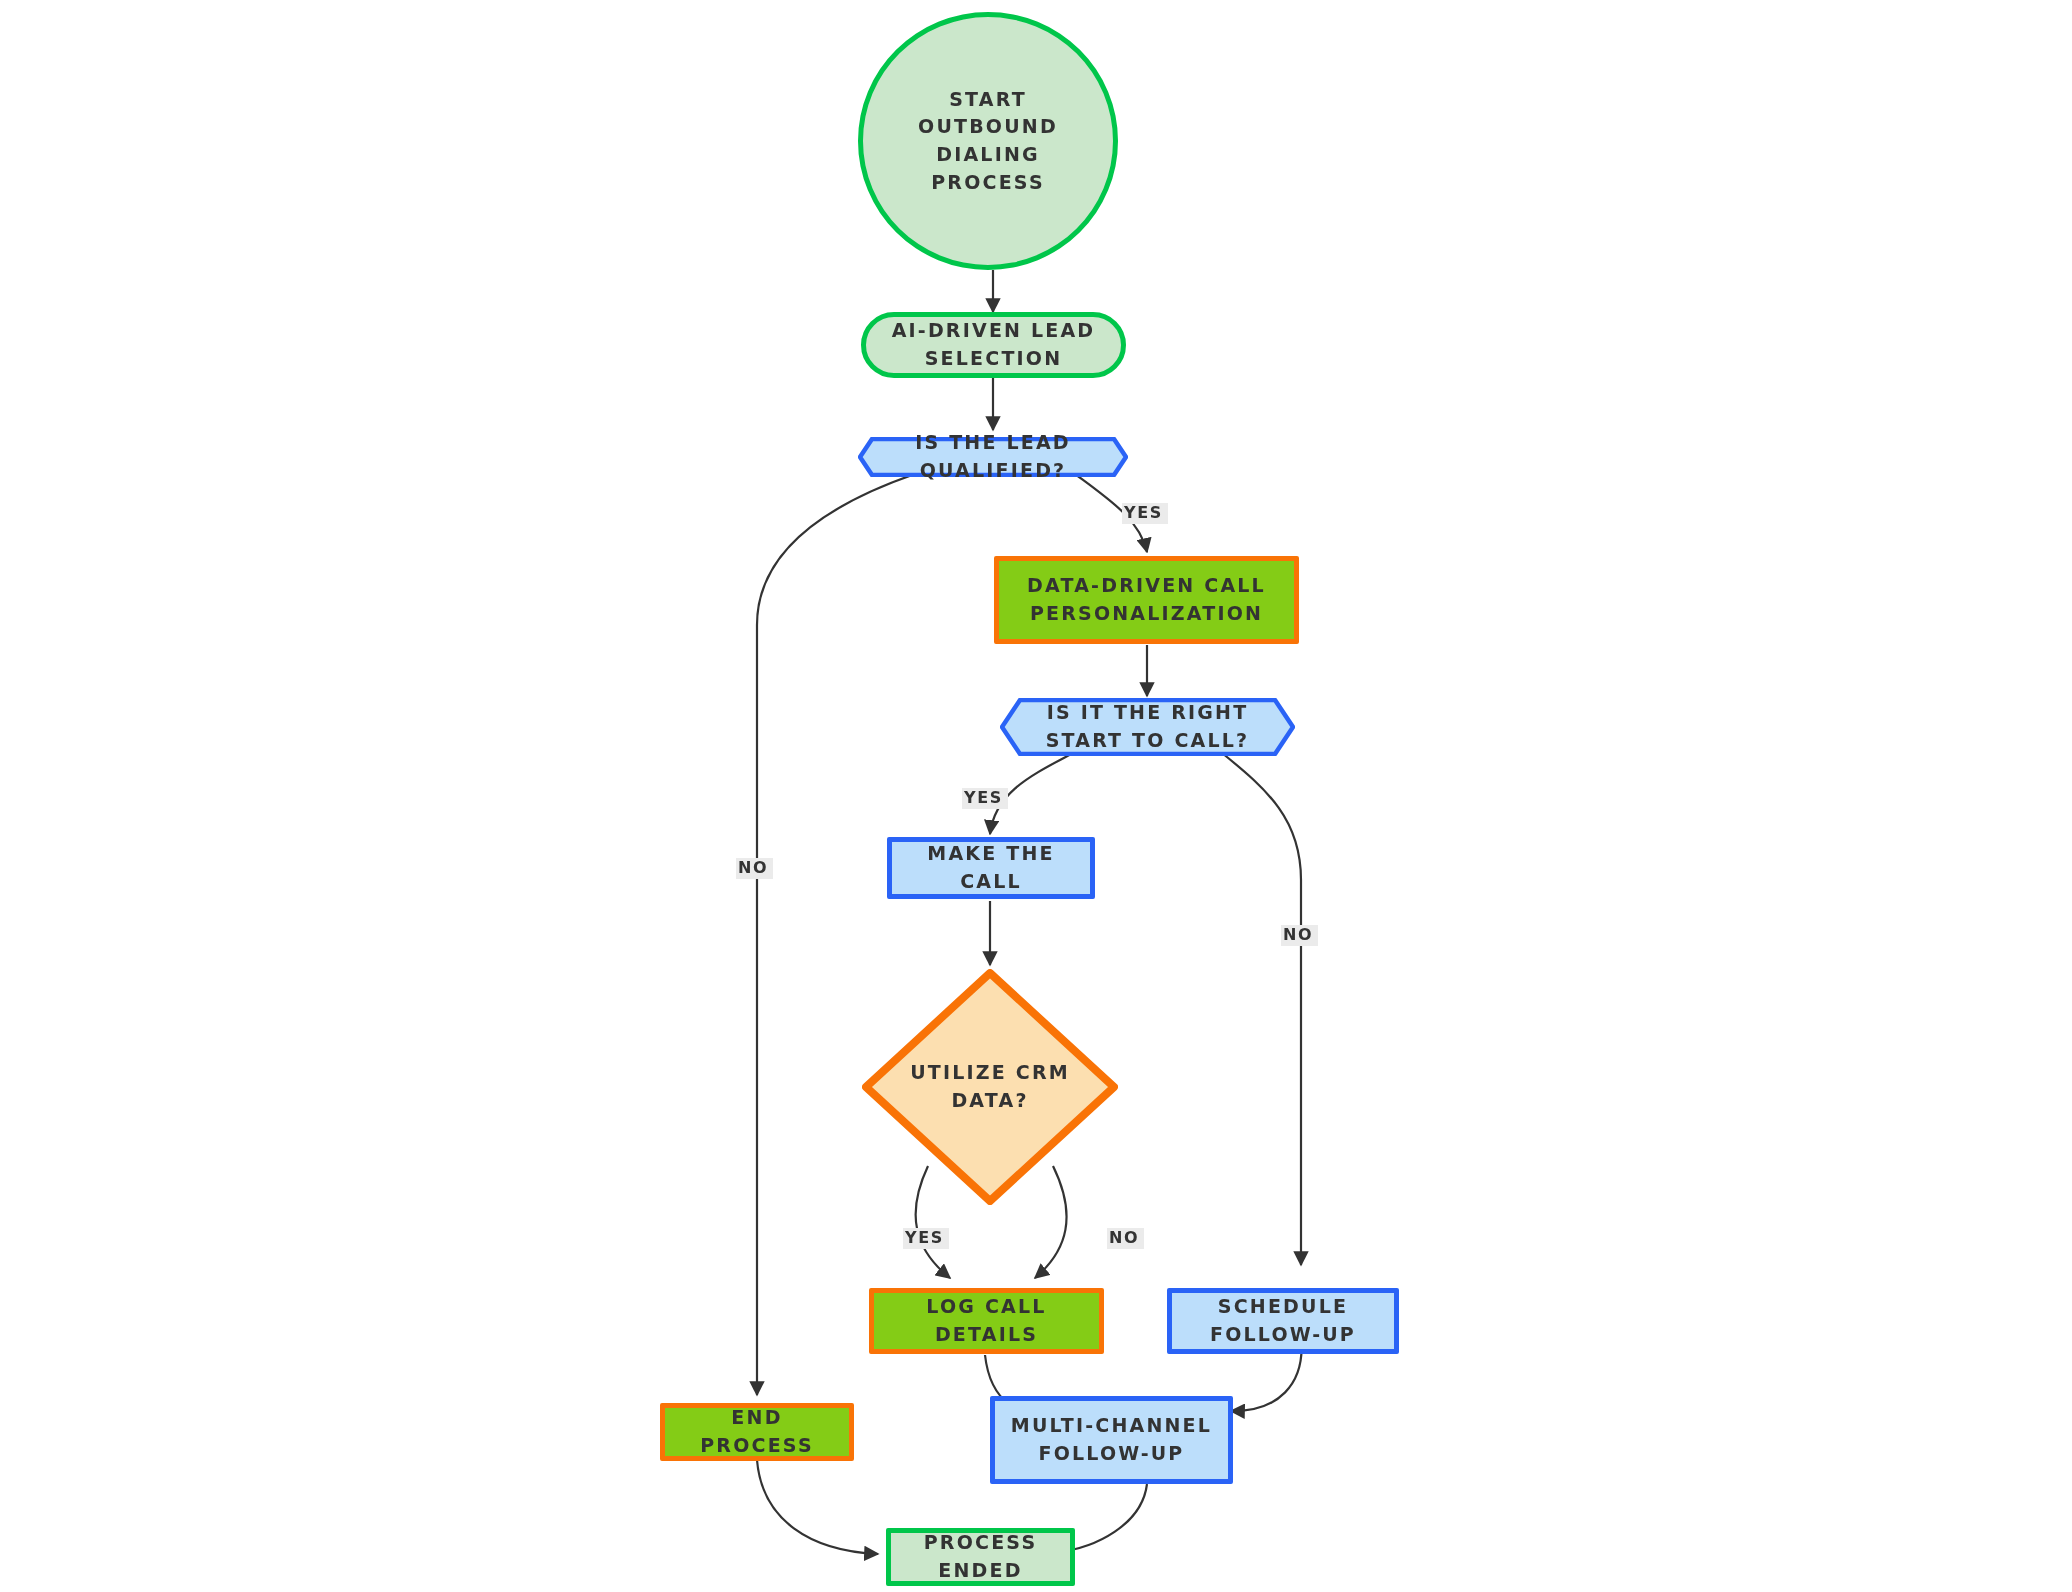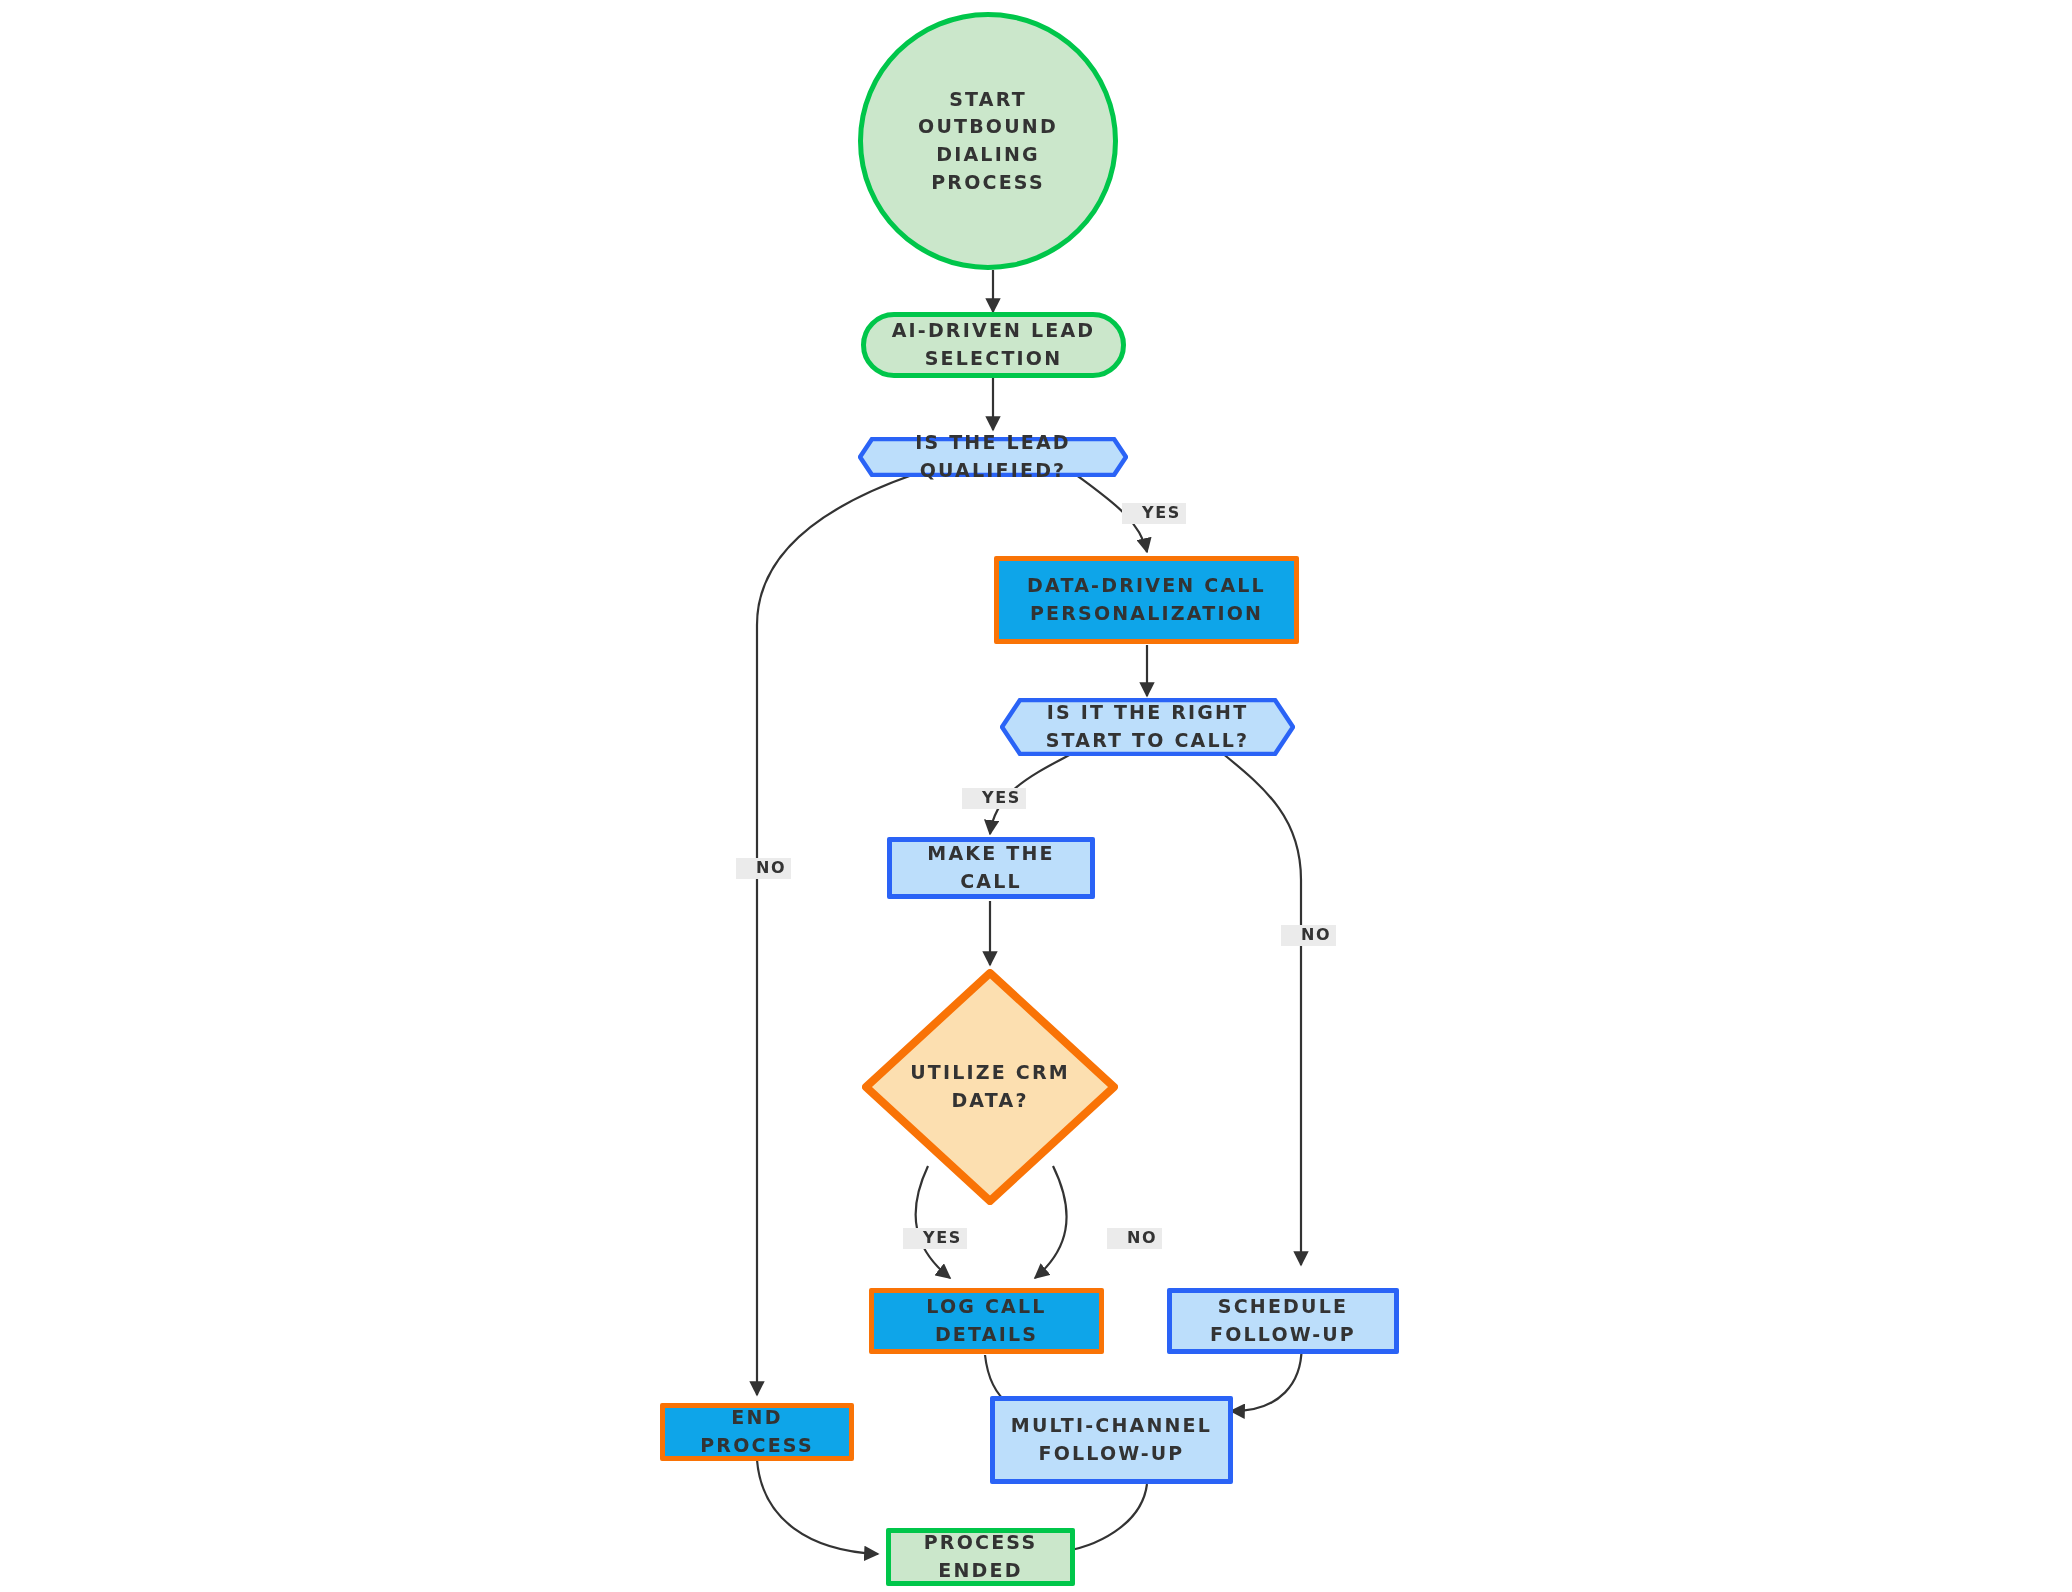--- a/index.html
+++ b/index.html
@@ -62,21 +62,21 @@
   
   .c-green {
     background: #cbe7cb;
     border: 5px solid #00c64a;
   }
   .c-blue {
     background: #bcdefb;
     border: 5px solid #2a63f6;
   }
   .c-orange {
-    background: #0ea5e9;
+    background: #84cc16;
     border: 5px solid #f97306;
   }
 
   
   .shape-hex, .shape-diamond {
     background: transparent;
     border: none;
   }
   .shape-hex > svg, .shape-diamond > svg {
     position: absolute;
@@ -92,21 +92,21 @@
   }
 
   .edge-label {
     position: absolute;
     font-family: "DejaVu Sans", sans-serif;
     font-size: 16px;
     font-weight: 600;
     letter-spacing: 1.6px;
     color: #333333;
     background: #ebebeb;
-    padding: 2px 5px 3px 20px;
+    padding: 2px 5px 3px 2px;
     line-height: 1;
     z-index: 6;
     white-space: nowrap;
   }
 </style>
 </head>
 <body>
 
 <div id="canvas">
 

